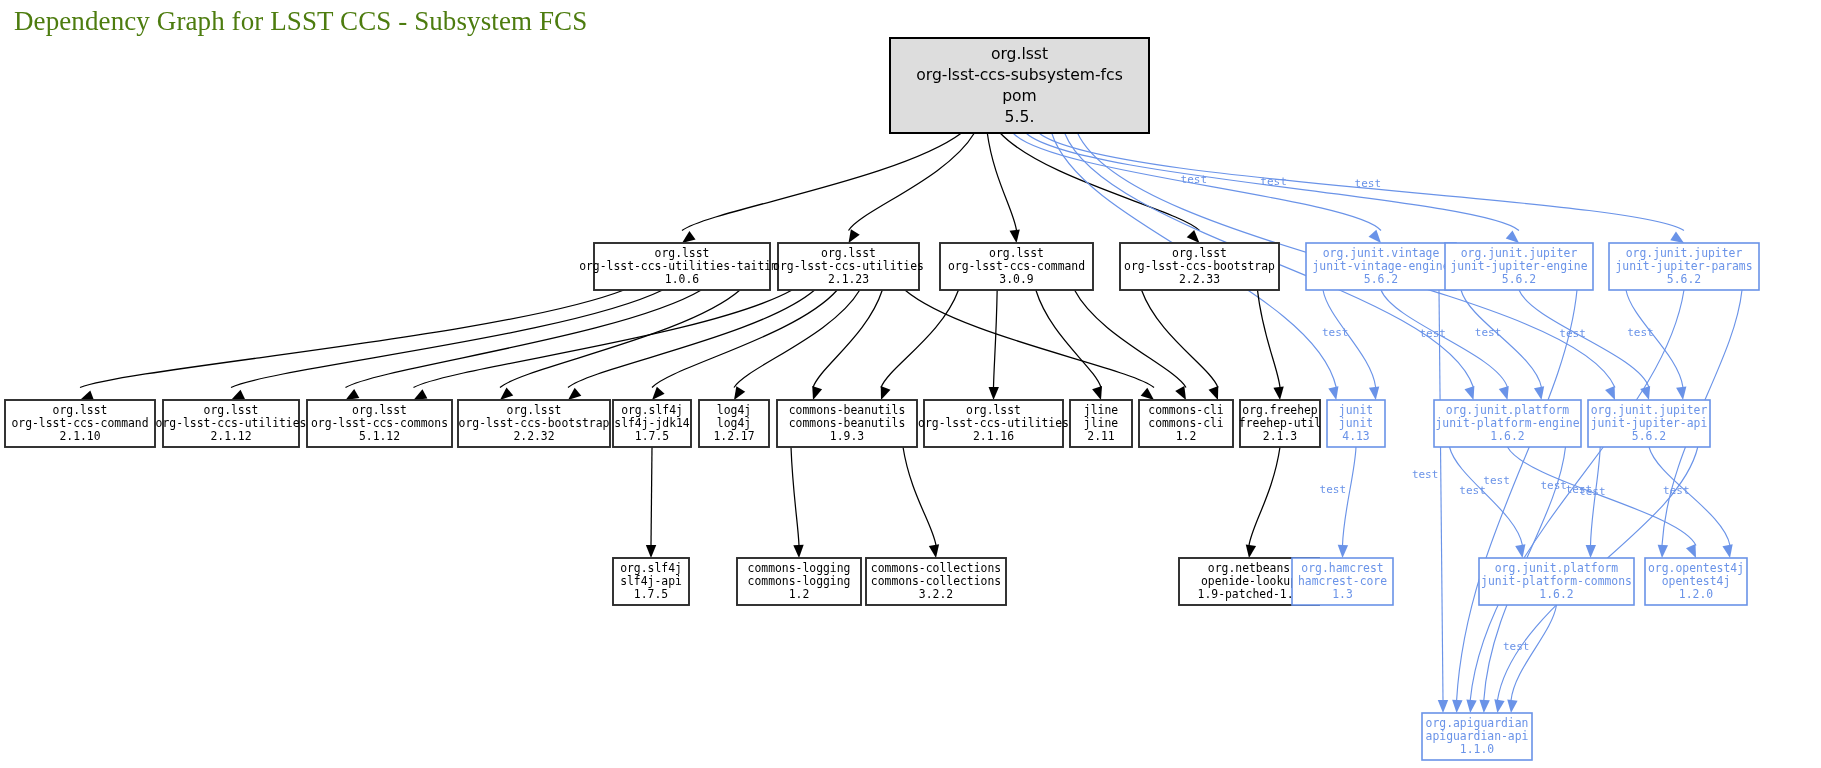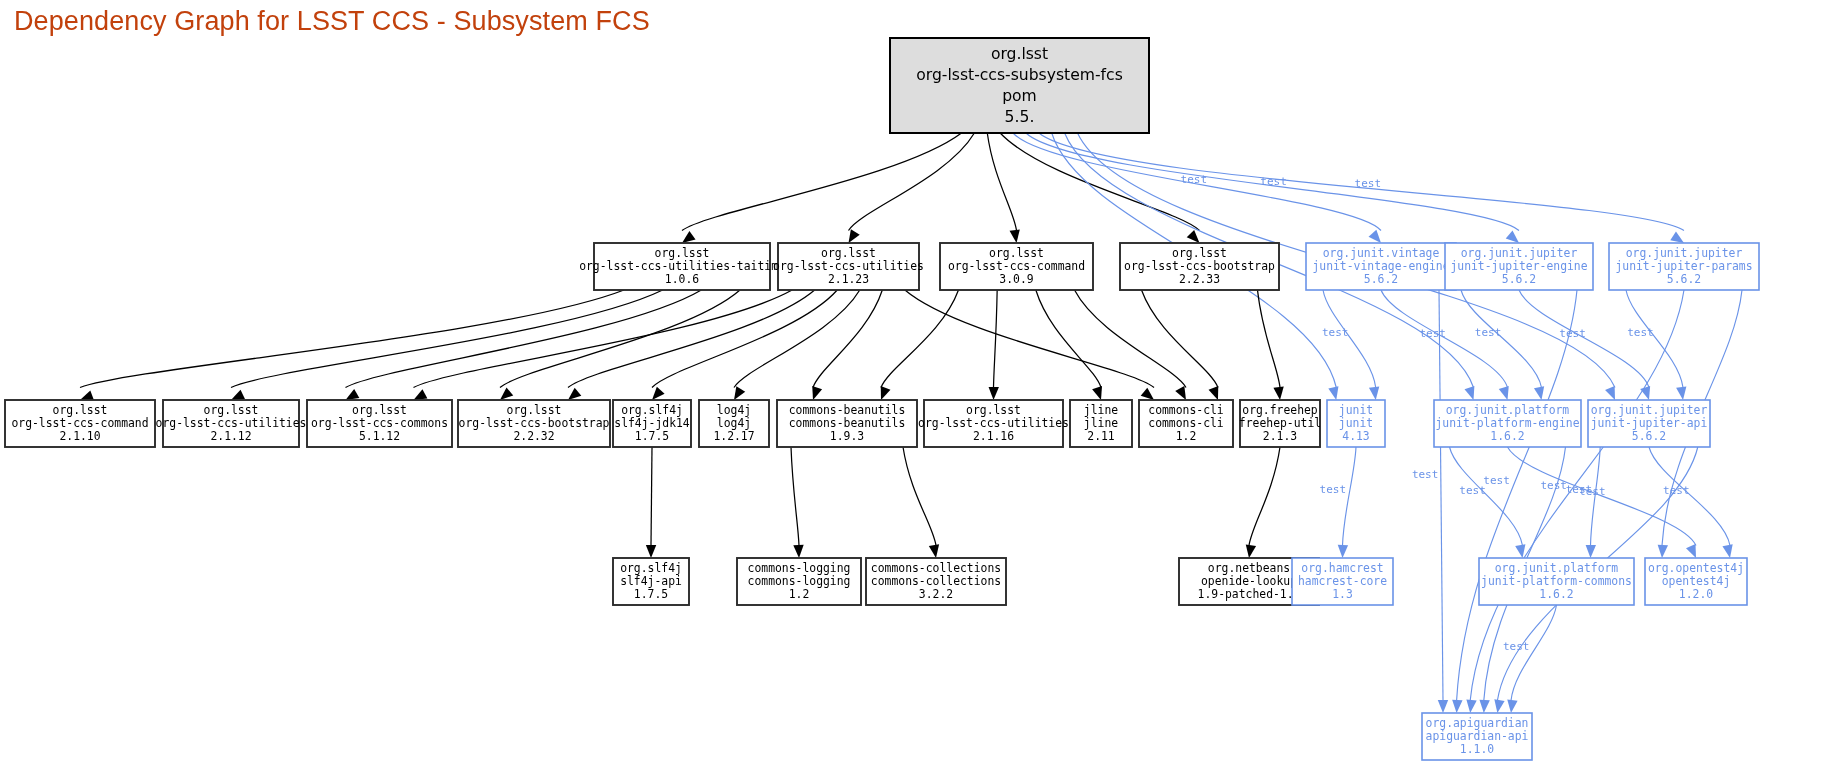--- a/index.html
+++ b/index.html
@@ -1,21 +1,21 @@
 <!DOCTYPE html>
 <html><head>
 <meta charset="utf-8">
 <style>
   html,body{margin:0;padding:0;background:#ffffff;}
   body{width:1821px;height:768px;overflow:hidden;font-family:"DejaVu Sans",sans-serif;}
   #stage{position:relative;width:1821px;height:768px;}
   #title{
     position:absolute;left:14px;top:6px;
-    font-family:Liberation Sans, sans-serif;
-    font-size:27px;color:#c2410c;white-space:nowrap;letter-spacing:0.1px;
+    font-family:Liberation Serif, serif;
+    font-size:27px;color:#4d7c0f;white-space:nowrap;letter-spacing:0.1px;
   }
   svg#graph{position:absolute;left:0;top:0;width:1821px;height:768px;}
   .node-box{fill:#ffffff;stroke:#2b2b2b;stroke-width:1.9;}
   .node-box.root{fill:#dddddd;stroke:#000000;stroke-width:2;}
   .node-box.test{fill:#ffffff;stroke:#6a93e8;stroke-width:1.6;}
   .nlabel{
     font-family:"DejaVu Sans Mono","Liberation Mono",monospace;
     font-size:11.4px;fill:#000000;text-anchor:middle;dominant-baseline:middle;
   }
   .nlabel.test{fill:#6a93e8;}

